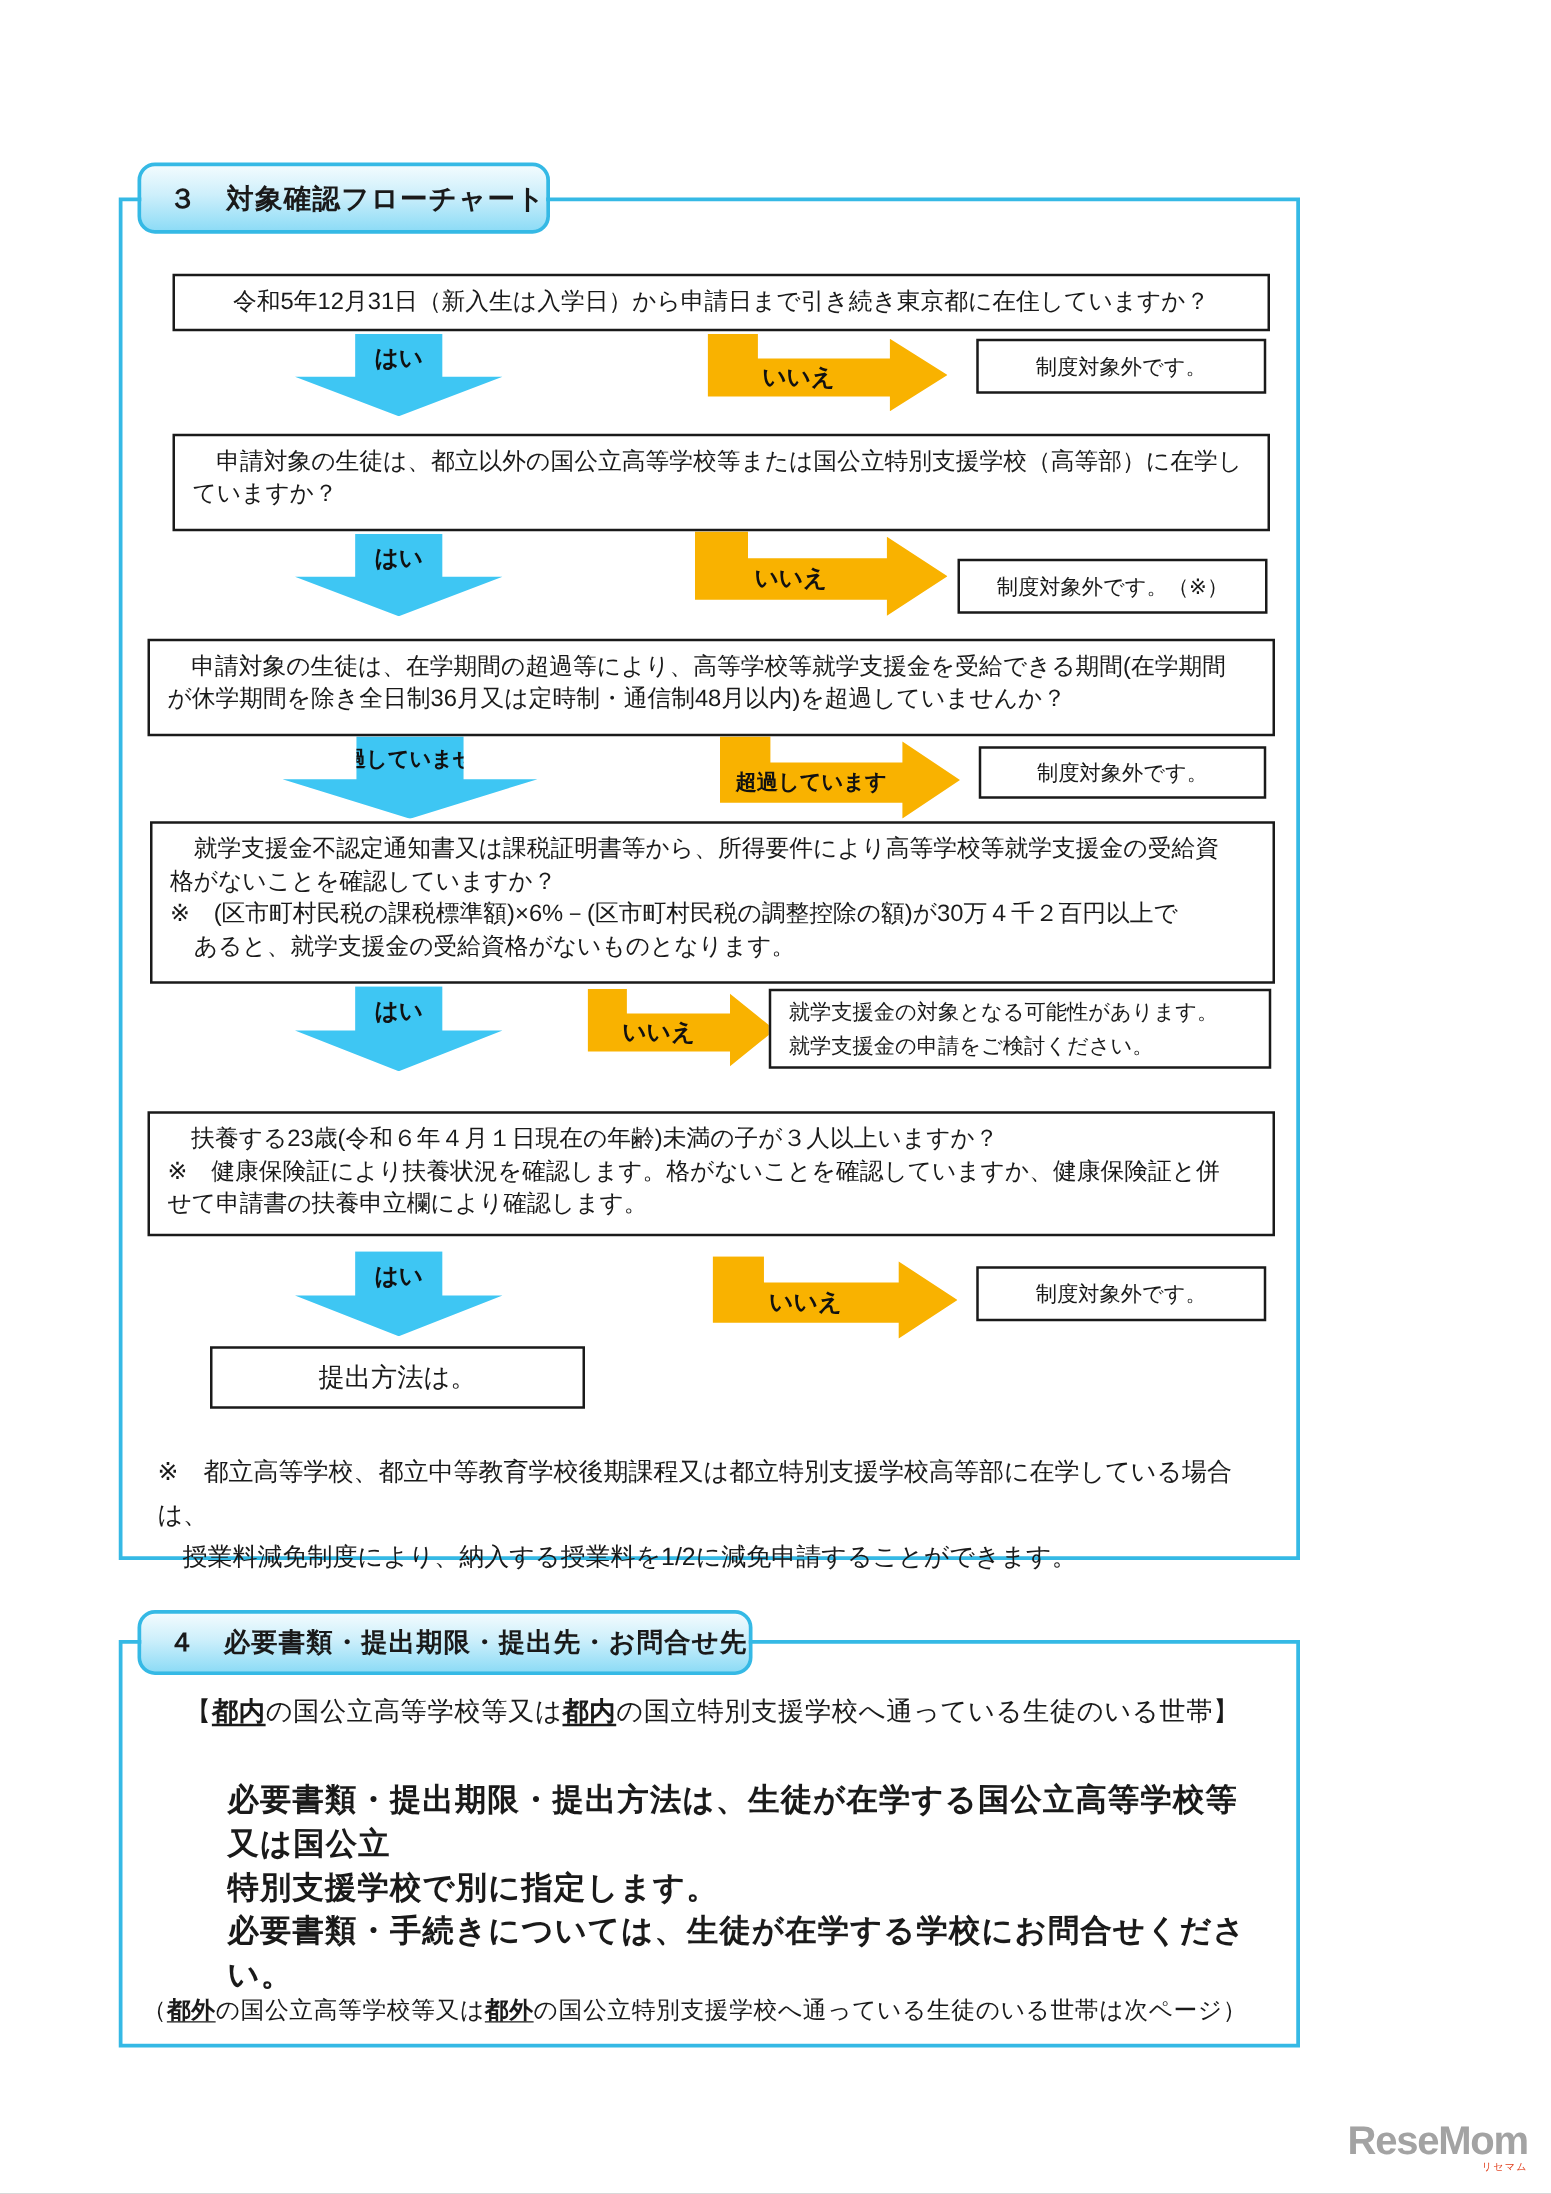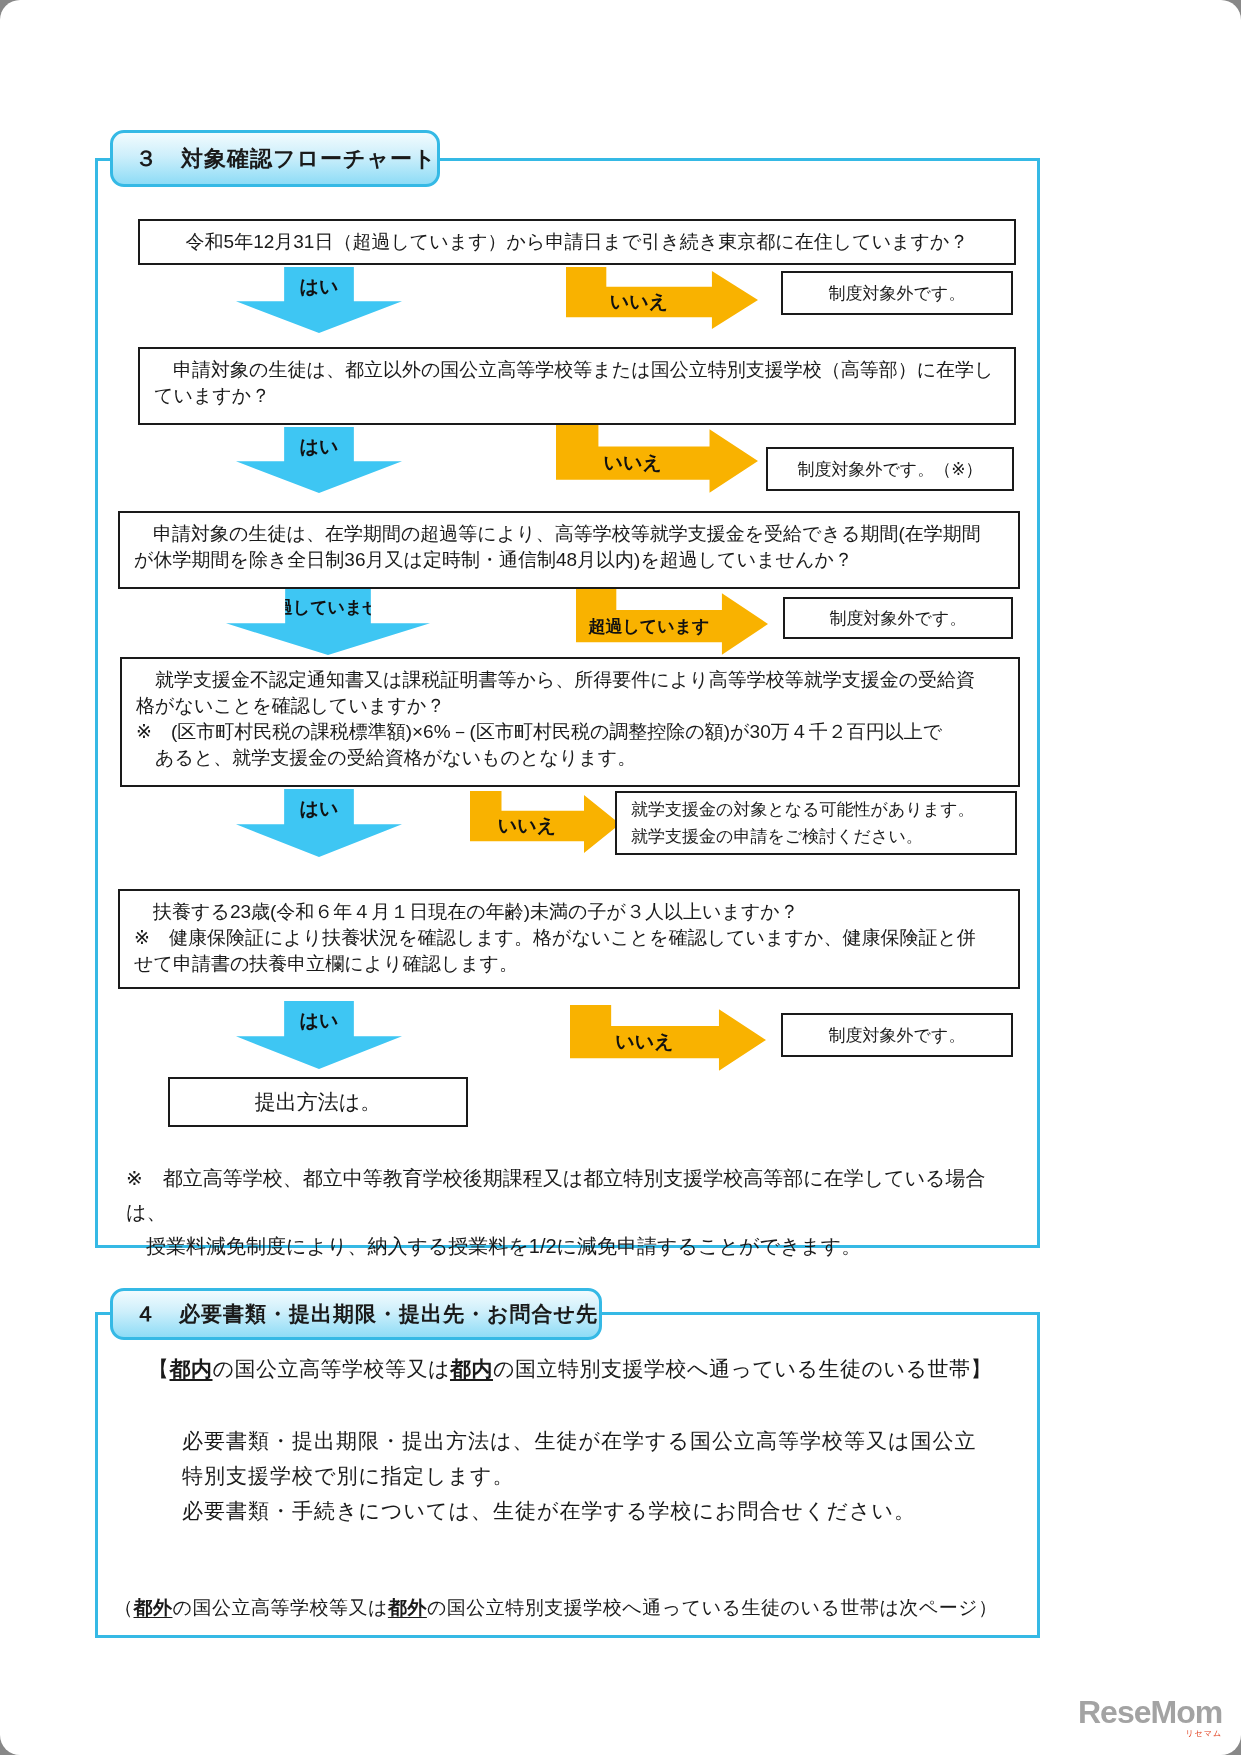--- a/index.html
+++ b/index.html
@@ -4,21 +4,21 @@
 <style>
   :root{
     --cyan:#35b9e5;
     --blue:#3ec6f3;
     --orange:#f9b200;
   }
   *{margin:0;padding:0;box-sizing:border-box;}
   body{background:#888;font-family:"Liberation Sans","DejaVu Sans",sans-serif;}
   .page{
     position:relative;width:1241px;height:1755px;background:#ffffff;
-    margin:0 auto;overflow:hidden;color:#1a1a1a;border-radius:20px;
+    margin:0 auto;overflow:hidden;color:#1a1a1a;
   }
   
   .panel{
     position:absolute;border:3px solid var(--cyan);background:#ffffff;
   }
   .pill{
     position:absolute;border:3px solid var(--cyan);border-radius:14px;
     background:linear-gradient(180deg,#f2fbfe 0%,#cdeffb 45%,#8edcf6 100%);
     font-weight:bold;font-size:22px;display:flex;align-items:center;
     padding-left:22px;letter-spacing:1px;z-index:3;
@@ -55,39 +55,39 @@
   }
   .arr-down .arr-label{top:7px;left:50%;transform:translateX(-50%);}
   .arr-right .arr-label{top:53%;left:38%;transform:translate(-50%,-50%);}
   .arr-label.small{font-size:17px;}
   .note{
     position:absolute;font-size:20px;line-height:34px;white-space:pre-line;z-index:2;
   }
   
   .household{position:absolute;font-size:21px;letter-spacing:0.5px;}
   .household .ul,.footerline .ul{font-weight:bold;text-decoration:underline;text-underline-offset:3px;}
-  .body4{position:absolute;font-size:21px;font-weight:normal;line-height:35px;white-space:pre-line;letter-spacing:1px;}
+  .body4{position:absolute;font-size:25px;font-weight:bold;line-height:35px;white-space:pre-line;letter-spacing:1px;}
   .footerline{position:absolute;font-size:19px;letter-spacing:0.5px;}
   
   .logo{position:absolute;left:1078px;top:1694px;text-align:right;z-index:4;}
   .logo-main{font-size:32px;font-weight:bold;color:#a3a3a3;letter-spacing:-1px;}
   .logo-sub{font-size:8px;color:#e03c1a;margin-top:-3px;letter-spacing:1px;}
 </style>
 </head>
 <body>
 
 <div class="page">
 
   <div class="panel" style="left:95px;top:158px;width:945px;height:1090px;">
 
     <div class="pill" style="left:12px;top:-31px;width:330px;height:57px;">
       <span>３　対象確認フローチャート</span>
     </div>
 
-    <div class="qbox center" style="left:40px;top:58px;width:878px;height:46px;">令和5年12月31日（超過しています）から申請日まで引き続き東京都に在住していますか？</div>
+    <div class="qbox center" style="left:40px;top:58px;width:878px;height:46px;">令和5年12月31日（新入生は入学日）から申請日まで引き続き東京都に在住していますか？</div>
 
     <div class="arr-down" style="left:138px;top:106px;width:166px;height:66px;">
       <span class="arr-label">はい</span>
     </div>
     <div class="arr-right" style="left:468px;top:106px;width:192px;height:66px;">
       <span class="arr-label">いいえ</span>
     </div>
     <div class="rbox" style="left:683px;top:110px;width:232px;height:44px;">制度対象外です。</div>
 
     <div class="qbox" style="left:40px;top:186px;width:878px;height:78px;">　申請対象の生徒は、都立以外の国公立高等学校等または国公立特別支援学校（高等部）に在学し

